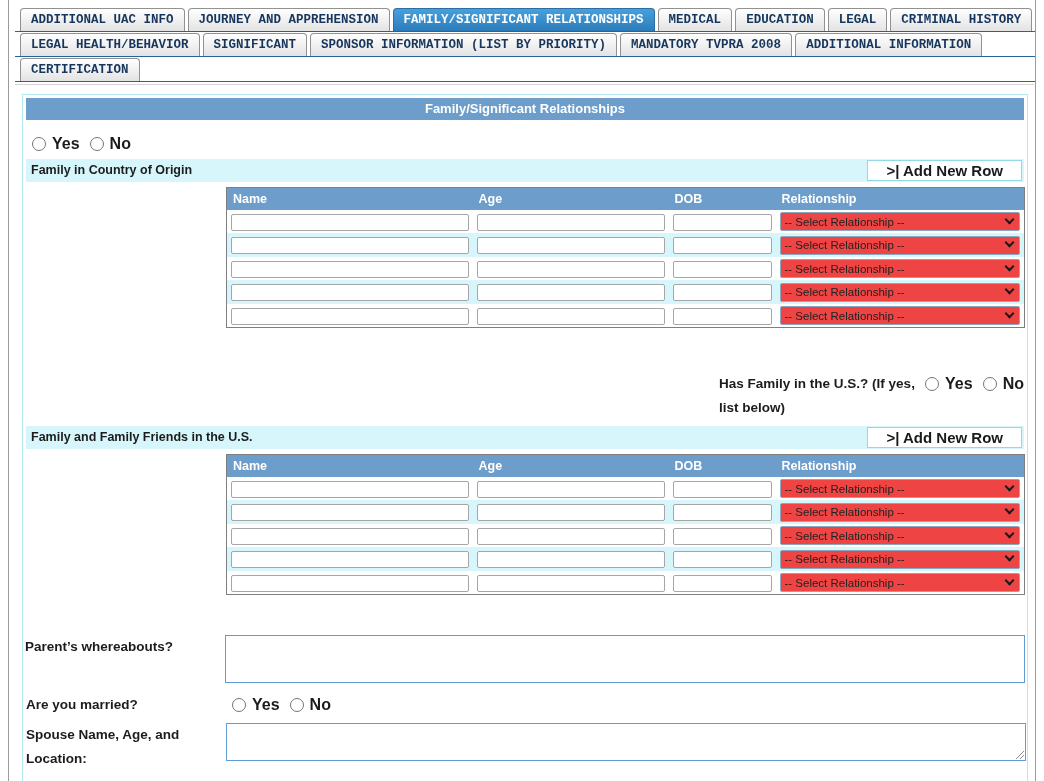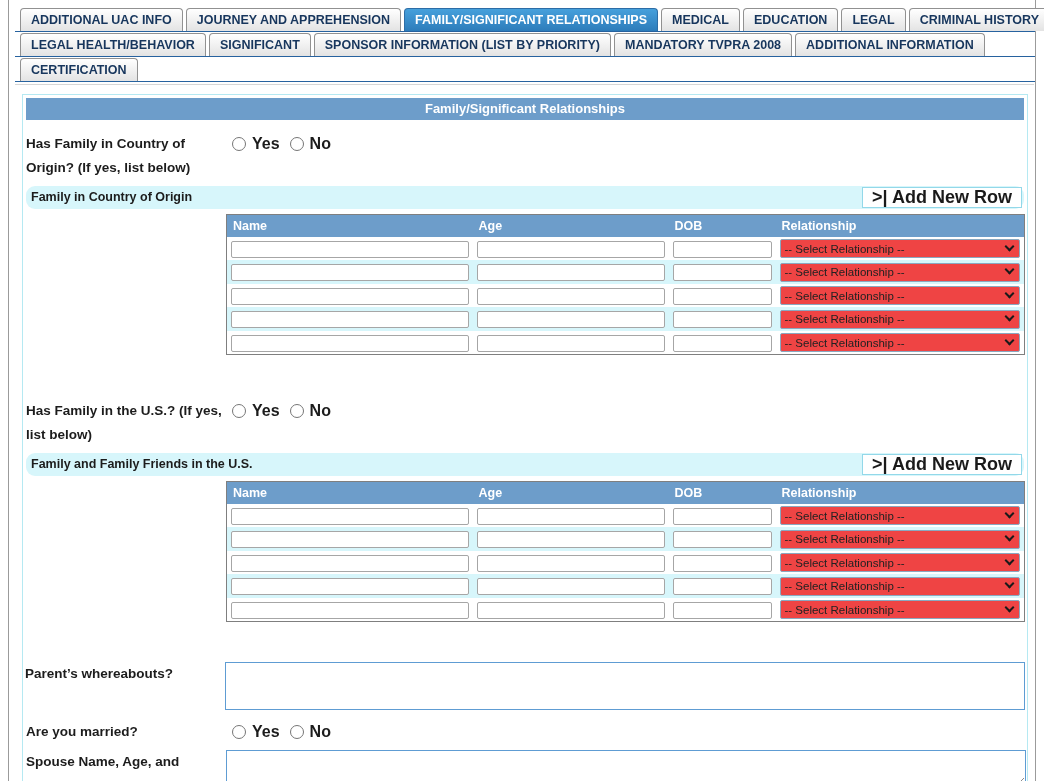--- a/index.html
+++ b/index.html
@@ -18,21 +18,21 @@
     --tab_text:#17365d;
   }
   *{box-sizing:border-box;margin:0;padding:0;}
   html,body{width:1044px;height:781px;overflow:hidden;background:#fff;
     font-family:"Liberation Sans","DejaVu Sans",sans-serif;}
   .outer{margin-left:8px;width:1028px;height:781px;
     border-left:1px solid #9b9b9b;border-right:1px solid #9b9b9b;
     padding:8px 0 0 6px;}
   
   .tabrow{display:flex;align-items:flex-end;gap:3px;
-    border-bottom:1px solid var(--tab_underline);padding-left:5px;}
+    border-bottom:1px solid var(--tab_underline);padding-left:5px;font-family:Liberation Mono, monospace;}
   .tabrow + .tabrow{margin-top:1px;}
   .tab{display:inline-block;white-space:nowrap;cursor:pointer;
     font-size:12.5px;font-weight:bold;color:var(--tab_text);
     background:linear-gradient(#ffffff,#e3e3e3);
     border:1px solid #919191;border-bottom:none;
     border-radius:4px 4px 0 0;padding:4px 10px 4px 10px;}
   .tab.active{background:linear-gradient(var(--active_tab_top),var(--active_tab_bottom));
     border-color:#2d6da6;color:#ffffff;}
   .tab-footer{height:3px;border-bottom:1px solid #d6d6d6;margin-right:1px;}
   
@@ -43,25 +43,25 @@
   
   .qrow{display:flex;align-items:flex-start;}
   .qlabel{width:200px;font-size:13.5px;font-weight:bold;color:var(--label_color);
     line-height:24px;flex:0 0 200px;}
   .radios{display:flex;align-items:center;gap:4px;padding-top:3px;}
   .radios input[type=radio]{width:14px;height:14px;margin:0 2px 0 6px;}
   .radios .rlabel{font-size:16px;font-weight:bold;color:var(--label_color);}
   
   .band{position:relative;height:23px;background:var(--section_cyan);
     font-size:12.5px;font-weight:bold;color:var(--label_color);
-    line-height:23px;padding-left:5px;border-radius:9px;}
+    line-height:23px;padding-left:5px;}
   .addrow{position:absolute;right:2px;top:1px;height:21px;cursor:pointer;
     background:#ffffff;border:1px solid var(--button_border);
-    font-family:inherit;font-size:18px;font-weight:bold;color:#1a1a1a;
-    padding:0 9px;line-height:19px;}
+    font-family:inherit;font-size:15px;font-weight:bold;color:#1a1a1a;
+    padding:0 18px;line-height:19px;}
   
   table.grid{margin:5px 0 0 200px;width:798px;border-collapse:collapse;
     table-layout:fixed;border:1px solid var(--table_border);}
   table.grid th{background:var(--header_blue);color:#fff;text-align:left;
     font-size:12.5px;font-weight:bold;padding:3px 6px;height:22px;}
   table.grid td{padding:2px 4px;height:20px;background:#fff;}
   table.grid tr.alt td{background:var(--section_cyan);}
   table.grid input[type=text]{width:100%;height:17px;border:1px solid var(--input_border);
     border-radius:2px;font-size:12px;padding:0 3px;}
   .select-wrap{position:relative;width:100%;}
@@ -72,21 +72,21 @@
     border-left:2px solid #1a1a1a;border-bottom:2px solid #1a1a1a;
     transform:rotate(-45deg);pointer-events:none;}
   
   .ta{width:800px;border:1px solid var(--textarea_border);font-size:12.5px;
     font-family:inherit;padding:2px 4px;resize:none;display:block;position:relative;}
   .ta-wrap{position:relative;width:800px;}
   .grip{position:absolute;right:2px;bottom:2px;width:10px;height:10px;
     background:repeating-linear-gradient(135deg,transparent 0 2px,#8a8a8a 2px 3px);
     clip-path:polygon(100% 0,100% 100%,0 100%);pointer-events:none;}
   
-  .mt12{margin-top:12px;} .mt6{margin-top:6px;} .mt44{margin-top:44px;}
+  .mt12{margin-top:12px;} .mt6{margin-top:6px;} .mt44{margin-top:44px;justify-content:flex-end;}
   .mt40{margin-top:40px;justify-content:center;} .mt10{margin-top:10px;}
 </style>
 </head>
 <body>
 
 <div class="outer">
 
   <div class="tabrow">
     <div class="tab">ADDITIONAL UAC INFO</div>
     <div class="tab">JOURNEY AND APPREHENSION</div>
@@ -106,21 +106,20 @@
   <div class="tabrow">
     <div class="tab">CERTIFICATION</div>
   </div>
   <div class="tab-footer"></div>
 
   <div class="panel">
 
     <div class="titlebar">Family/Significant Relationships</div>
 
     <div class="qrow mt12">
-      <div class="qlabel">Has Family in Country of Origin? (If yes, list below)</div>
       <div class="radios">
         <input type="radio" name="family_origin" style="">
         <span class="rlabel">Yes</span>
         <input type="radio" name="family_origin" style="">
         <span class="rlabel">No</span>
       </div>
     </div>
 
     <div class="band mt6">
       <span>Family in Country of Origin</span>

